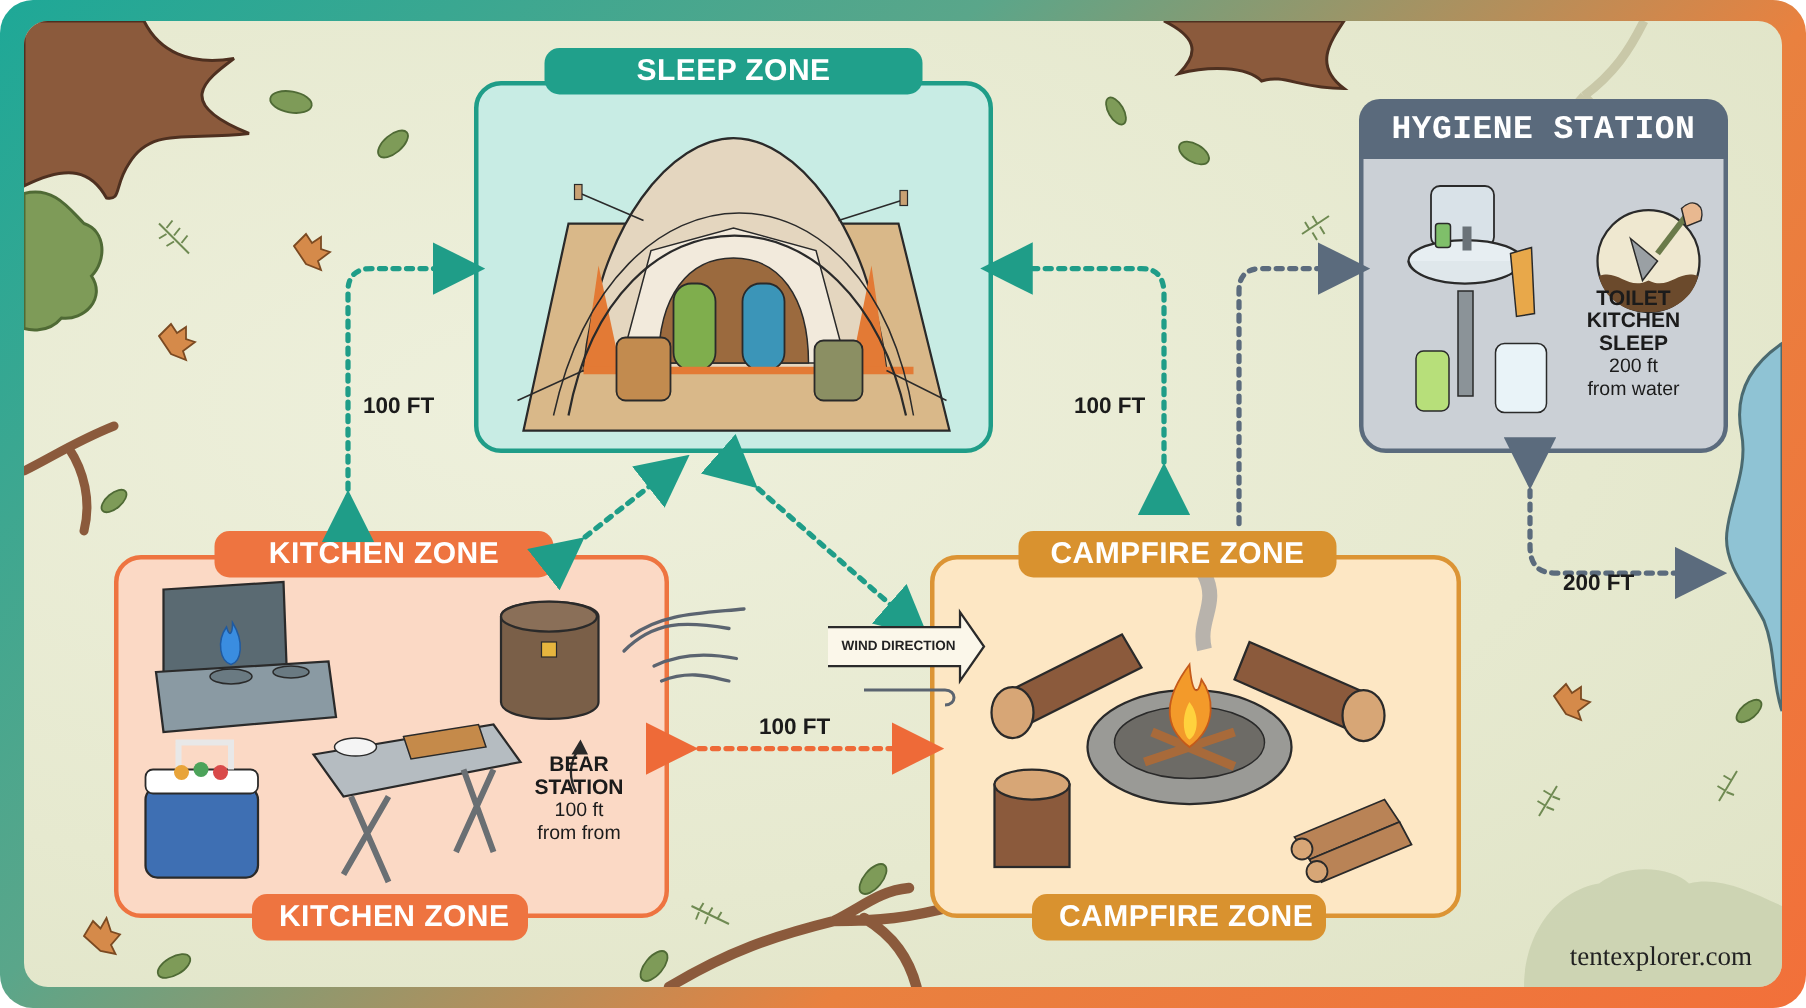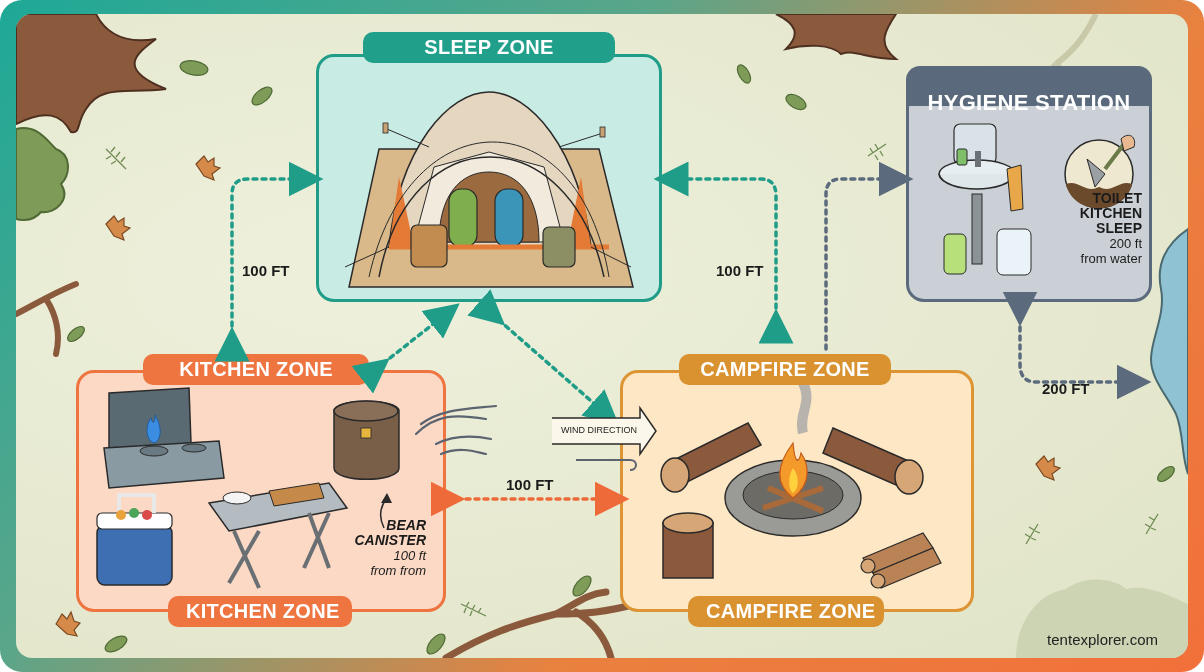--- a/index.html
+++ b/index.html
@@ -31,34 +31,34 @@
 
   .kitchen { left: 60px; top: 356px; width: 370px; height: 242px; background: #fbd9c5; border-color: #ee7440; }
   .kitchen-label-top { left: 127px; top: 340px; width: 226px; background: #ee7440; }
   .kitchen-label-bottom { left: 152px; top: 582px; width: 184px; background: #ee7440; }
 
   .campfire { left: 604px; top: 356px; width: 354px; height: 242px; background: #fde7c4; border-color: #dc9434; }
   .campfire-label-top { left: 663px; top: 340px; width: 212px; background: #d9922f; }
   .campfire-label-bottom { left: 672px; top: 582px; width: 196px; background: #d9922f; }
 
   .hygiene { left: 890px; top: 52px; width: 246px; height: 236px; background: #cbd0d6; border-color: #5b6b7d; }
-  .hygiene-label { left: 890px; top: 52px; width: 246px; height: 40px; background: #5a6a7c; border-radius: 14px 14px 0 0; padding-top: 24px; font-size: 22px; }
+  .hygiene-label { left: 890px; top: 52px; width: 246px; height: 40px; background: #5a6a7c; border-radius: 14px 14px 0 0; padding-top: 8px; font-size: 22px; font-family: Liberation Mono, monospace; }
 
   .dist {
     position: absolute; font-weight: 700; font-size: 15px; color: #1b1b1b; white-space: nowrap;
   }
   .note {
-    position: absolute; text-align: right; color: #1b1b1b; font-size: 13px; line-height: 15px;
+    position: absolute; text-align: center; color: #1b1b1b; font-size: 13px; line-height: 15px;
   }
   .note b { display: block; font-size: 14px; font-weight: 700; }
   .wind-text {
-    position: absolute; font-size: 9px; font-weight: 400; color: #222; white-space: nowrap;
+    position: absolute; font-size: 9px; font-weight: 700; color: #222; white-space: nowrap;
   }
   .footer {
-    position: absolute; right: 30px; bottom: 10px; font-size: 15px; color: #222;
+    position: absolute; right: 20px; bottom: 10px; font-size: 18px; color: #222; font-family: Liberation Serif, serif;
   }
   .overlay { position: absolute; left: 0; top: 0; width: 1172px; height: 644px; pointer-events: none; }
 </style>
 </head>
 <body>
 
 <div class="frame">
   <div class="canvas">
 
     <svg class="bg-svg" viewBox="0 0 1172 644">
@@ -167,23 +167,23 @@
           <path d="M255,38 C255,25 320,25 320,38 L320,95 C320,110 255,110 255,95 Z" fill="#7a5f48" stroke="#2a2a2a" stroke-width="1.5"></path>
           <ellipse cx="287" cy="38" rx="32" ry="10" fill="#8a6f58" stroke="#2a2a2a" stroke-width="1.5"></ellipse>
           <rect x="282" y="55" width="10" height="10" fill="#e6b53e" stroke="#2a2a2a" stroke-width="0.8"></rect>
         </g>
         <path d="M305,155 C300,145 300,135 308,125" fill="none" stroke="#2a2a2a" stroke-width="1.5"></path>
         <polygon points="308,120 302,130 313,130" fill="#2a2a2a"></polygon>
       </svg>
     </div>
     <div class="zone-label kitchen-label-top">KITCHEN ZONE</div>
     <div class="zone-label kitchen-label-bottom">KITCHEN ZONE</div>
-    <div class="note" style="left:330px; top:504px; width:80px;font-style:italic;">
+    <div class="note" style="left:330px; top:488px; width:80px;">
       <b>BEAR</b>
-      <b>CANISTER</b>
+      <b>STATION</b>
       <span style="display:block">100 ft</span>
       <span style="display:block">from from</span>
     </div>
 
     <div class="zone campfire">
       <svg width="348" height="236" viewBox="0 0 348 236">
         <g>
           <path d="M45,90 L125,50 L138,72 L58,112 Z" fill="#8b5a3c" stroke="#2a2a2a" stroke-width="1.5"></path>
           <ellipse cx="52" cy="102" rx="14" ry="17" fill="#d7a676" stroke="#2a2a2a" stroke-width="1.5"></ellipse>
         </g>

